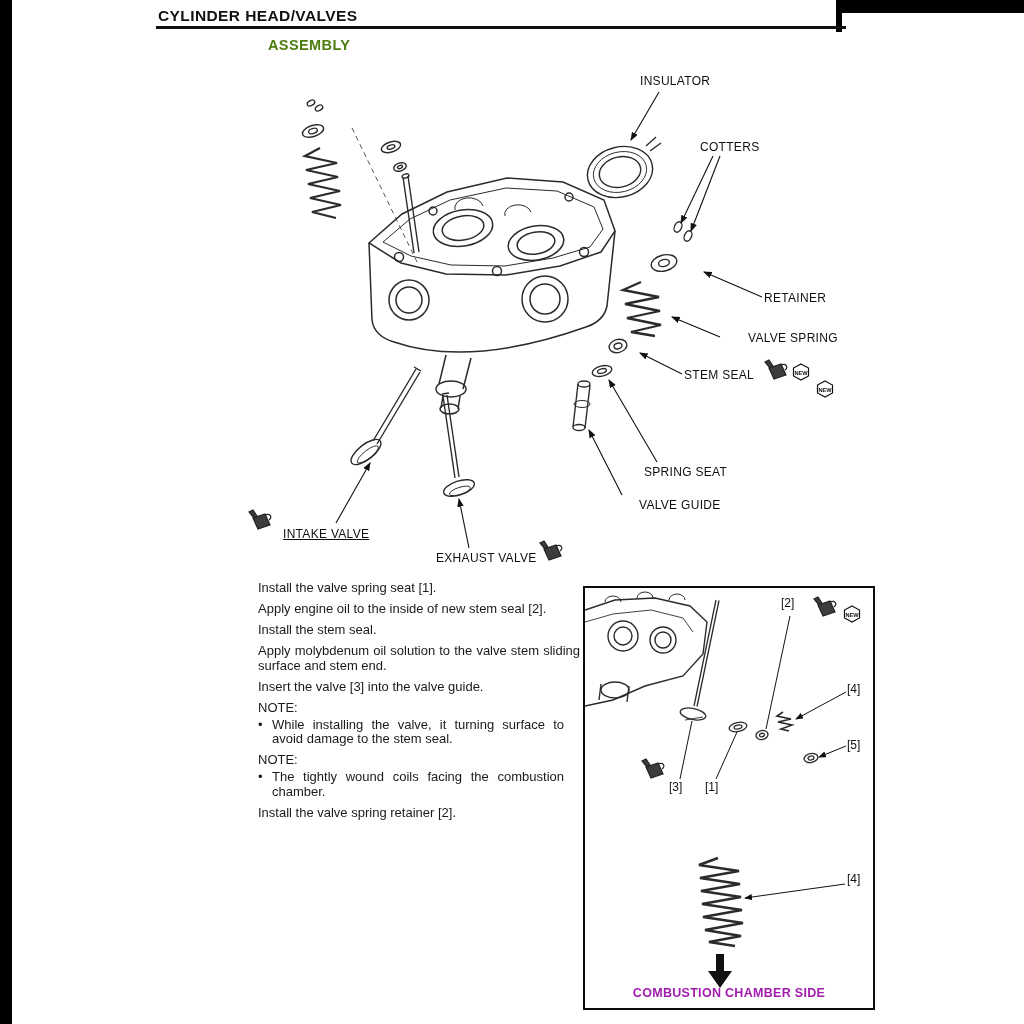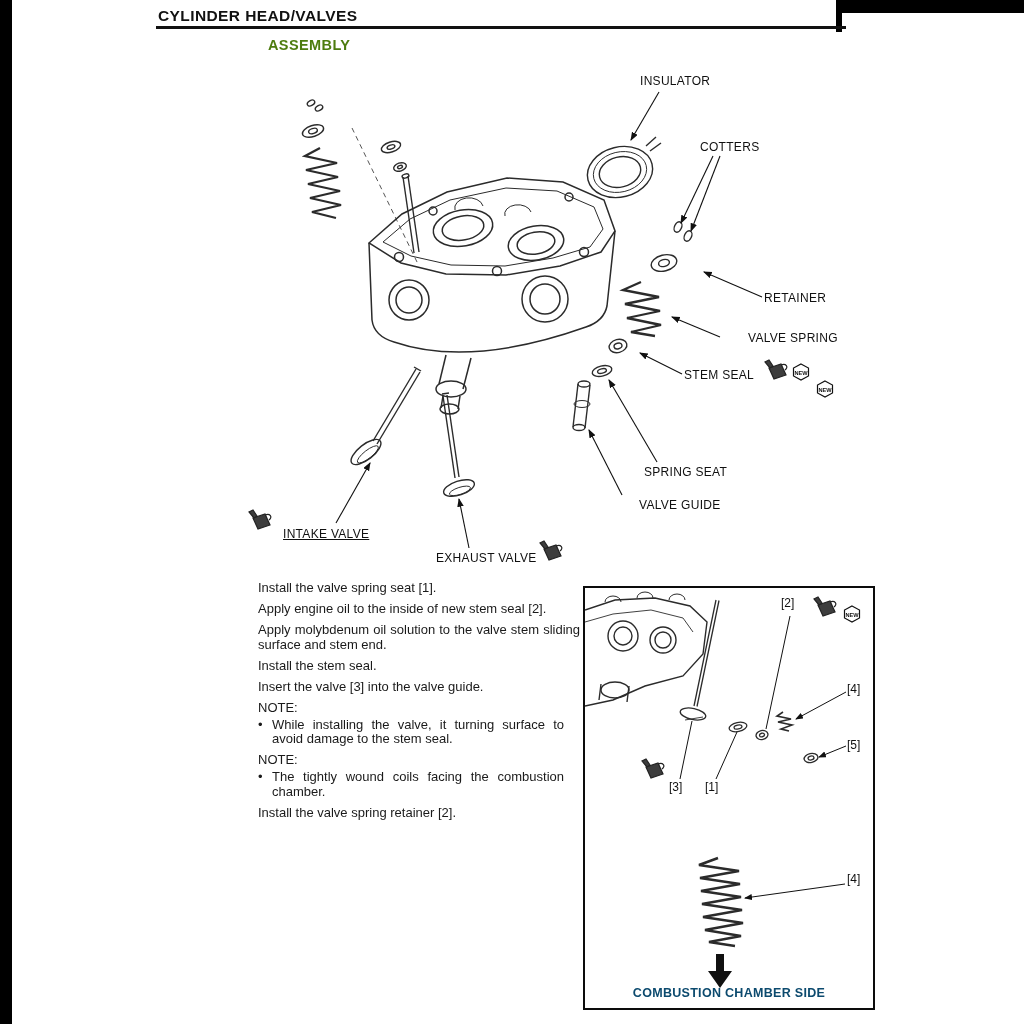--- a/index.html
+++ b/index.html
@@ -35,21 +35,21 @@
   .instructions .bullet p { flex:1; text-align:justify; }
   .figure-box {
     position:absolute; left:583px; top:586px; width:292px; height:424px;
     border:2px solid #0c0c0c; background:#fff; z-index:4;
   }
   .fcall {
     position:absolute; font-size:12px; color:#101010; white-space:nowrap; z-index:5;
   }
   .fig-caption {
     position:absolute; left:0; right:0; top:398px; text-align:center;
-    font-size:12.5px; font-weight:bold; letter-spacing:.3px; color:#0c4a6e; z-index:5;
+    font-size:12.5px; font-weight:bold; letter-spacing:.3px; color:#a21caf; z-index:5;
   }
 </style>
 </head>
 <body>
 
 <div class="edge" style="left:0;top:0;width:12px;height:1024px;"></div>
 <div class="edge" style="left:841px;top:0;width:183px;height:13px;"></div>
 <div class="edge" style="left:836px;top:0;width:6px;height:32px;"></div>
 
 <div class="page-title">CYLINDER HEAD/VALVES</div>
@@ -212,22 +212,22 @@
 <div class="dlabel" style="left:722px;top:331px;margin-left:26px;">VALVE SPRING</div>
 <div class="dlabel" style="left:684px;top:368px;">STEM SEAL</div>
 <div class="dlabel" style="left:644px;top:465px;">SPRING SEAT</div>
 <div class="dlabel" style="left:602px;top:498px;margin-left:37px;">VALVE GUIDE</div>
 <div class="dlabel" style="left:283px;top:527px;text-decoration:underline;">INTAKE VALVE</div>
 <div class="dlabel" style="left:436px;top:551px;">EXHAUST VALVE</div>
 
 <div class="instructions">
   <p class="para">Install the valve spring seat [1].</p>
   <p class="para">Apply engine oil to the inside of new stem seal [2].</p>
+  <p class="para">Install the stem seal.</p>
   <p class="para">Apply molybdenum oil solution to the valve stem sliding surface and stem end.</p>
-  <p class="para">Install the stem seal.</p>
   <p class="para">Insert the valve [3] into the valve guide.</p>
   <p class="note-head">NOTE:</p>
   <div class="bullet">
     <span class="bmark">•</span>
     <p>While installing the valve, it turning surface to avoid damage to the stem seal.</p>
   </div>
   <p class="note-head">NOTE:</p>
   <div class="bullet">
     <span class="bmark">•</span>
     <p>The tightly wound coils facing the combustion chamber.</p>

